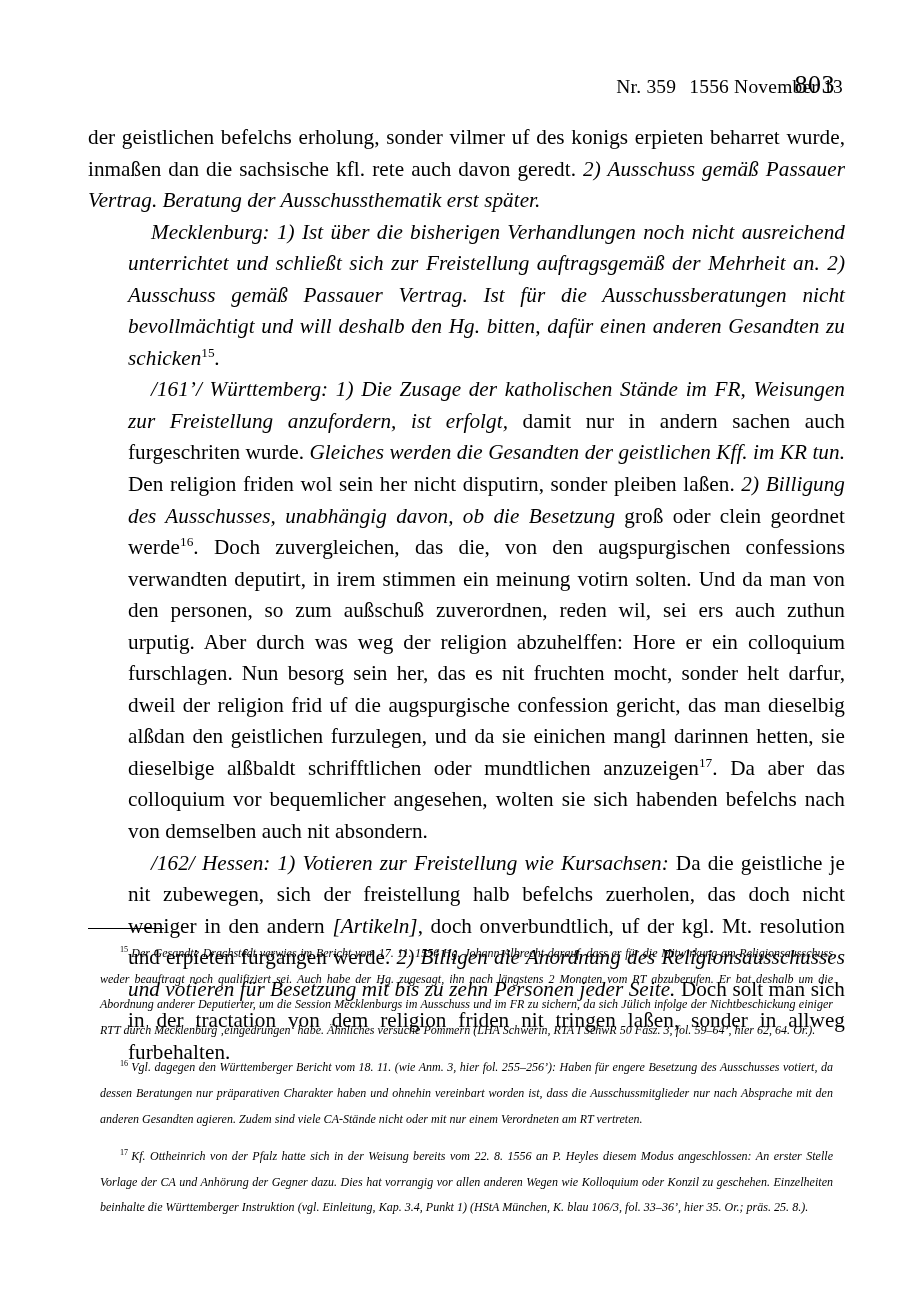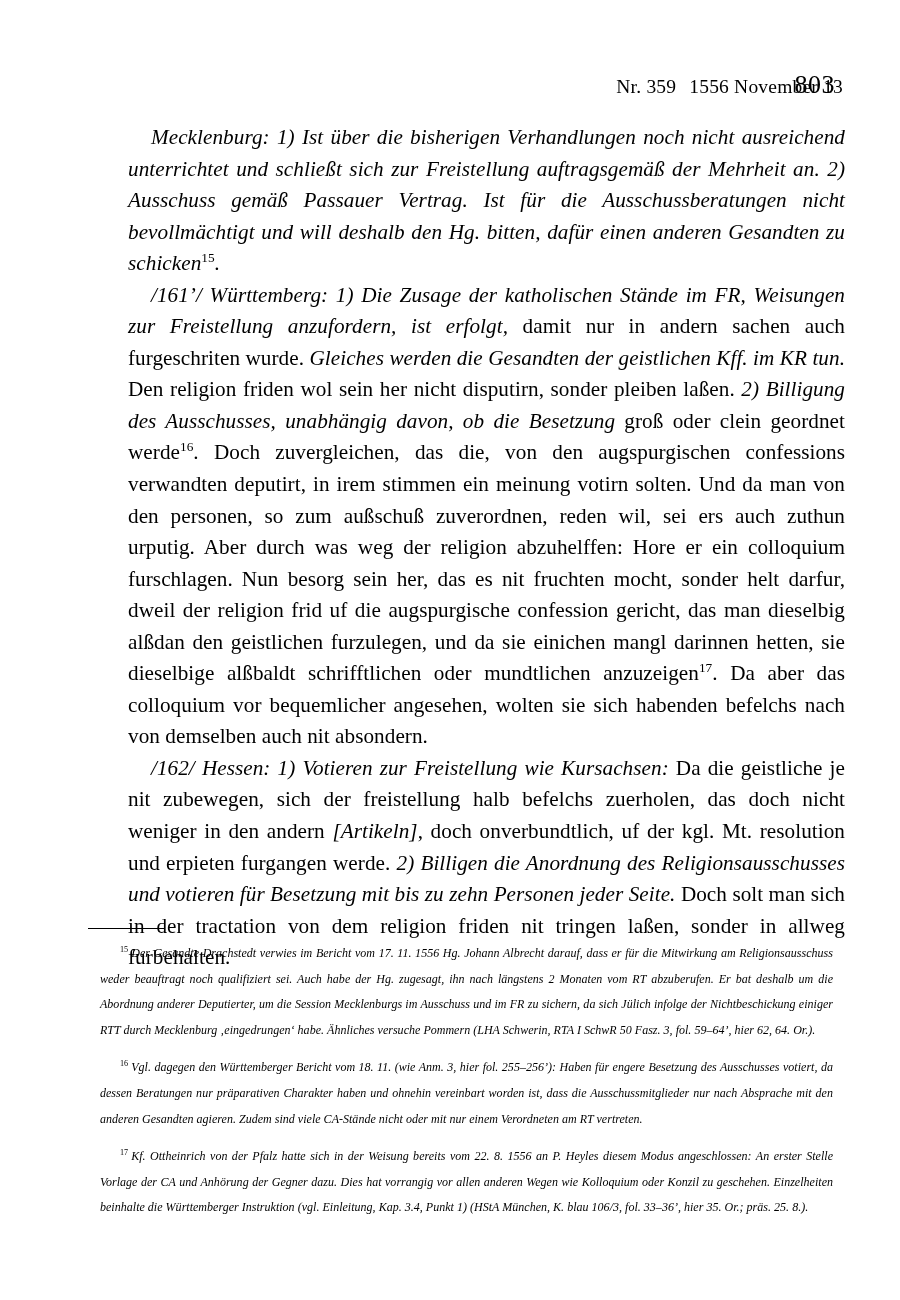--- a/index.html
+++ b/index.html
@@ -113,20 +113,21 @@
 <div class="page">
 
   <div class="runhead">
     <div class="runhead-center">
       <span>Nr. 359</span><span class="sep"></span><span>1556 November 13</span>
     </div>
     <div class="runhead-folio">803</div>
   </div>
 
   <div class="body-block" id="body-block">
+      <p class="para"><span>der geistlichen befelchs erholung, sonder vilmer uf des konigs erpieten beharret wurde, inmaßen dan die sachsische kfl. rete auch davon geredt. </span><span class="it">2) Ausschuss gemäß Passauer Vertrag. Beratung der Ausschussthematik erst später.</span></p>
       <p class="para indent"><span class="it">Mecklenburg: 1) Ist über die bisherigen Verhandlungen noch nicht ausreichend unterrichtet und schließt sich zur Freistellung auftragsgemäß der Mehrheit an. 2) Ausschuss gemäß Passauer Vertrag. Ist für die Ausschussberatungen nicht bevollmächtigt und will deshalb den Hg. bitten, dafür einen anderen Gesandten zu schicken</span><sup class="fnref">15</sup><span class="it">.</span></p>
       <p class="para indent"><span class="it">/161’/ Württemberg: 1) Die Zusage der katholischen Stände im FR, Weisungen zur Freistellung anzufordern, ist erfolgt, </span><span>damit nur in andern sachen auch furgeschriten wurde. </span><span class="it">Gleiches werden die Gesandten der geistlichen Kff. im KR tun. </span><span>Den religion friden wol sein her nicht disputirn, sonder pleiben laßen. </span><span class="it">2) Billigung des Ausschusses, unabhängig davon, ob die Besetzung </span><span>groß oder clein geordnet werde</span><sup class="fnref">16</sup><span>. Doch zuvergleichen, das die, von den augspurgischen confessions verwandten deputirt, in irem stimmen ein meinung votirn solten. Und da man von den personen, so zum außschuß zuverordnen, reden wil, sei ers auch zuthun urputig. Aber durch was weg der religion abzuhelffen: Hore er ein colloquium furschlagen. Nun besorg sein her, das es nit fruchten mocht, sonder helt darfur, dweil der religion frid uf die augspurgische confession gericht, das man dieselbig alßdan den geistlichen furzulegen, und da sie einichen mangl darinnen hetten, sie dieselbige alßbaldt schrifftlichen oder mundtlichen anzuzeigen</span><sup class="fnref">17</sup><span>. Da aber das colloquium vor bequemlicher angesehen, wolten sie sich habenden befelchs nach von demselben auch nit absondern.</span></p>
       <p class="para indent"><span class="it">/162/ Hessen: 1) Votieren zur Freistellung wie Kursachsen: </span><span>Da die geistliche je nit zubewegen, sich der freistellung halb befelchs zuerholen, das doch nicht weniger in den andern </span><span class="it">[Artikeln]</span><span>, doch onverbundtlich, uf der kgl. Mt. resolution und erpieten furgangen werde. </span><span class="it">2) Billigen die Anordnung des Religionsausschusses und votieren für Besetzung mit bis zu zehn Personen jeder Seite. </span><span>Doch solt man sich in der tractation von dem religion friden nit tringen laßen, sonder in allweg furbehalten.</span></p>
     </div>
 
   <div class="fn-block">
     <div class="fn-rule"></div>
     <div id="fn-list">
         <p class="fn"><sup class="fnnum">15</sup><span>Der Gesandte Drachstedt verwies im Bericht vom 17. 11. 1556 Hg. Johann Albrecht darauf, dass er für die Mitwirkung am Religionsausschuss weder beauftragt noch qualifiziert sei. Auch habe der Hg. zugesagt, ihn nach längstens 2 Monaten vom RT abzuberufen. Er bat deshalb um die Abordnung anderer Deputierter, um die Session Mecklenburgs im Ausschuss und im FR zu sichern, da sich Jülich infolge der Nichtbeschickung einiger RTT durch Mecklenburg ‚eingedrungen‘ habe. Ähnliches versuche Pommern (LHA Schwerin, RTA I SchwR 50 Fasz. 3, fol. 59–64’, hier 62, 64. Or.).</span></p>
         <p class="fn"><sup class="fnnum">16</sup><span>Vgl. dagegen den Württemberger Bericht vom 18. 11. (wie Anm. 3, hier fol. 255–256’): Haben für engere Besetzung des Ausschusses votiert, da dessen Beratungen nur präparativen Charakter haben und ohnehin vereinbart worden ist, dass die Ausschussmitglieder nur nach Absprache mit den anderen Gesandten agieren. Zudem sind viele CA-Stände nicht oder mit nur einem Verordneten am RT vertreten.</span></p>

